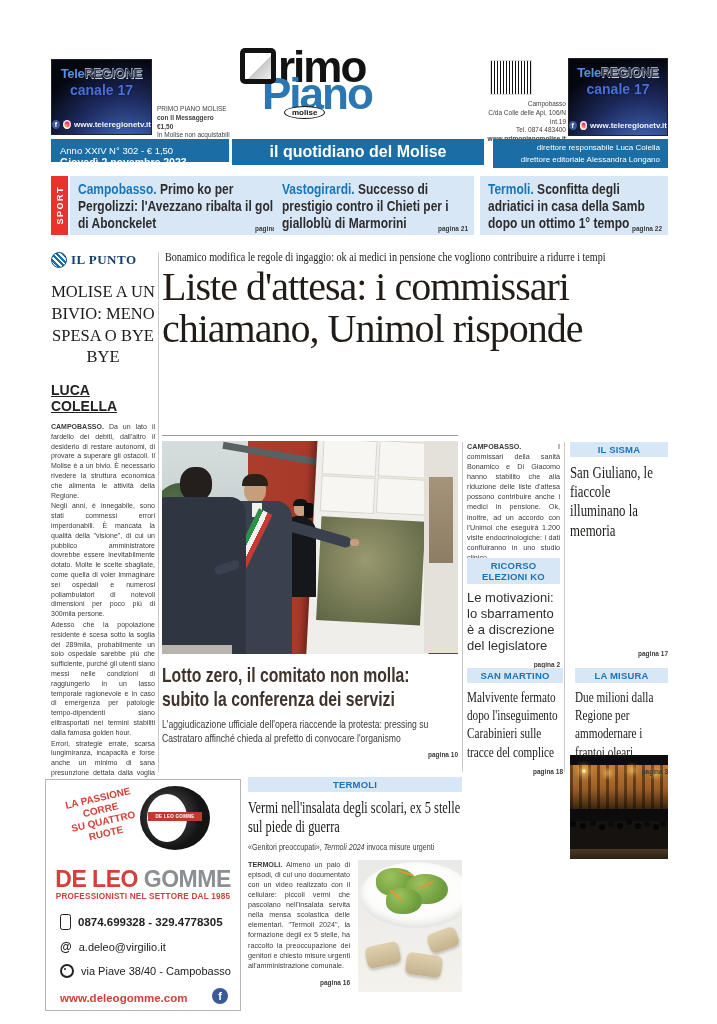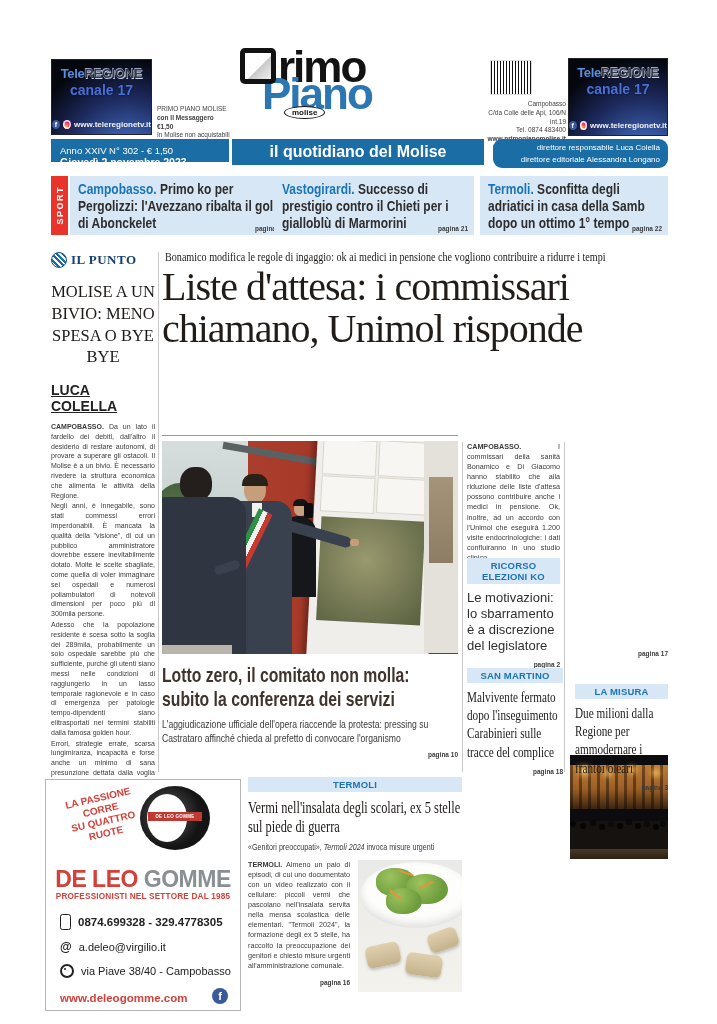--- a/index.html
+++ b/index.html
@@ -193,21 +193,21 @@
   <div class="abs tvad" style="left:568px;top:58px;width:100px;height:78px;">
     <div class="t1"><span class="tele">Tele</span><span class="reg">REGIONE</span></div>
     <div class="t2">canale 17</div>
     <div class="foot">
       <span class="sdot fb">f</span>
       <span class="sdot ig"></span>
       <span class="url">www.teleregionetv.it</span>
     </div>
   </div>
 
-  <div class="abs bluebar" style="left:493px;top:139px;width:175px;height:29px;text-align:right;font-size:8px;line-height:1.5;padding:3px 8px 16px 0;border-radius:9px;">
+  <div class="abs bluebar" style="left:493px;top:139px;width:175px;height:29px;text-align:right;font-size:8px;line-height:1.5;padding:3px 8px 16px 0;">
     <div>direttore responsabile Luca Colella</div>
     <div>direttore editoriale Alessandra Longano</div>
   </div>
 
   <div class="abs" id="sport-tab" style="left:51px;top:176px;width:17px;height:59px;">
     <span>SPORT</span>
   </div>
 
   <div class="abs sport-box" style="left:70px;top:176px;width:221px;height:59px;">
     <div class="txt cx80"><span class="lead-blue">Campobasso.</span><span> Primo ko per Pergolizzi: l'Avezzano ribalta il gol di Abonckelet</span></div>
@@ -293,40 +293,44 @@
     </div>
     <div class="pg" style="margin-top:10px;">pagina 2</div>
   </div>
 
   <div class="abs" style="left:467px;top:558px;width:93px;">
     <div class="secbar">RICORSO ELEZIONI KO</div>
     <div id="ricorso-headline">Le motivazioni: lo sbarramento è a discrezione del legislatore</div>
     <div class="pg" style="margin-top:8px;">pagina 2</div>
   </div>
 
+  <div class="abs" style="left:570px;top:442px;width:98px;">
+    <div class="secbar">IL SISMA</div>
+    <div class="ser-head cx80" style="font-size:16px;margin-top:6px;">San Giuliano, le fiaccole illuminano la memoria</div>
+  </div>
   <div class="abs photo" id="night-photo" style="left:570px;top:542px;width:98px;height:104px;">
     <div class="bld"></div>
     <div class="glow" style="left:12px;top:14px;"></div>
     <div class="crowd"></div>
     <div class="ground"></div>
   </div>
   <div class="abs pg" style="left:570px;top:650px;width:98px;">pagina 17</div>
 
   <div class="abs" style="left:162px;top:663px;width:296px;">
     <div id="lotto-headline" class="cx75">Lotto zero, il comitato non molla: subito la conferenza dei servizi</div>
     <div id="lotto-dek" class="cx75">L'aggiudicazione ufficiale dell'opera riaccende la protesta: pressing su Castrataro affinché chieda al prefetto di convocare l'organismo</div>
     <div class="pg" style="margin-top:6px;">pagina 10</div>
   </div>
 
   <div class="abs" style="left:467px;top:668px;width:96px;">
     <div class="secbar">SAN MARTINO</div>
     <div class="ser-head cx80" style="font-size:14px;margin-top:6px;line-height:1.3;">Malvivente fermato dopo l'inseguimento Carabinieri sulle tracce del complice</div>
     <div class="pg" style="margin-top:6px;">pagina 18</div>
   </div>
-  <div class="abs" style="left:575px;top:668px;width:93px;margin-top:16px;">
+  <div class="abs" style="left:575px;top:668px;width:93px;">
     <div class="secbar">LA MISURA</div>
     <div class="ser-head cx80" style="font-size:14px;margin-top:6px;line-height:1.3;">Due milioni dalla Regione per ammodernare i frantoi oleari</div>
     <div class="pg" style="margin-top:6px;">pagina 3</div>
   </div>
 
   <div class="abs" id="deleo" style="left:45px;top:779px;width:196px;height:232px;">
     <div class="slogan">
       <div>LA PASSIONE</div>
       <div>CORRE</div>
       <div>SU QUATTRO</div>

